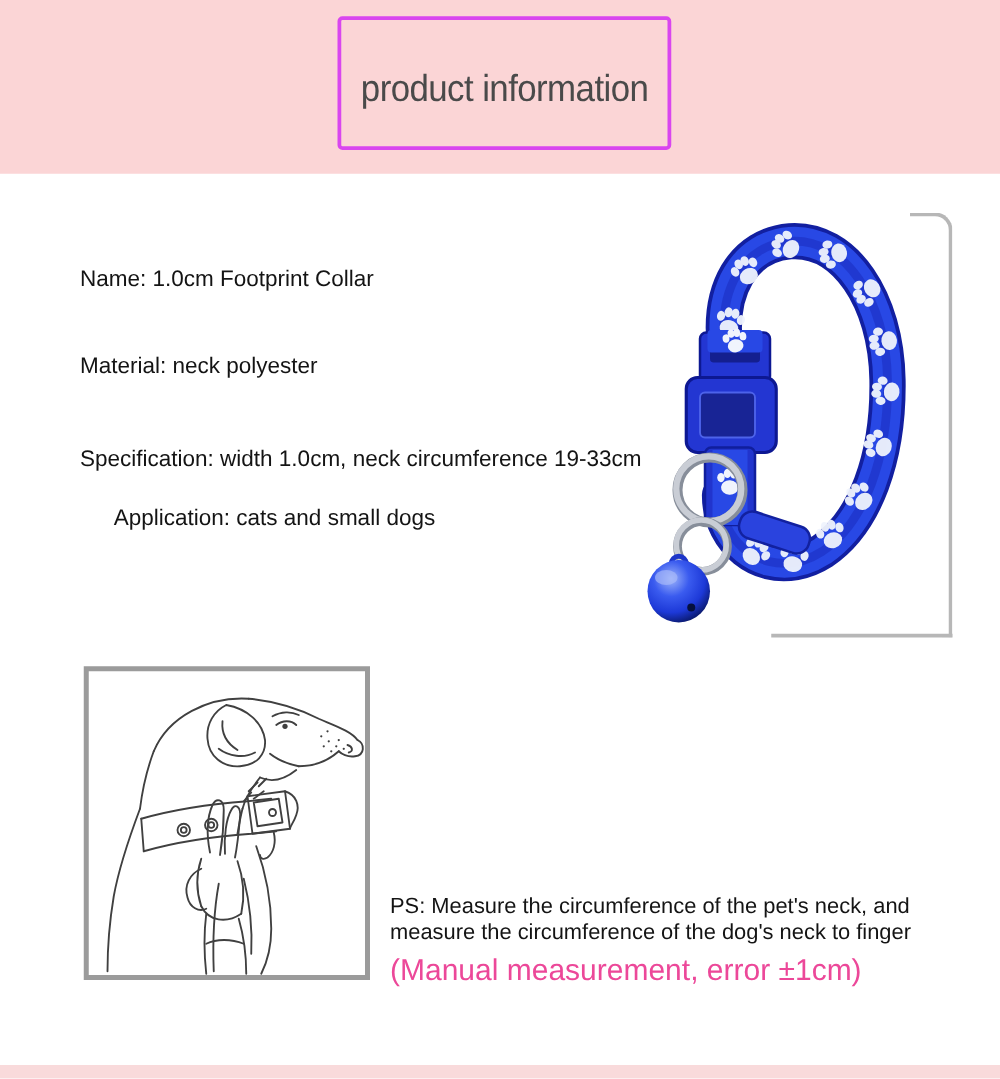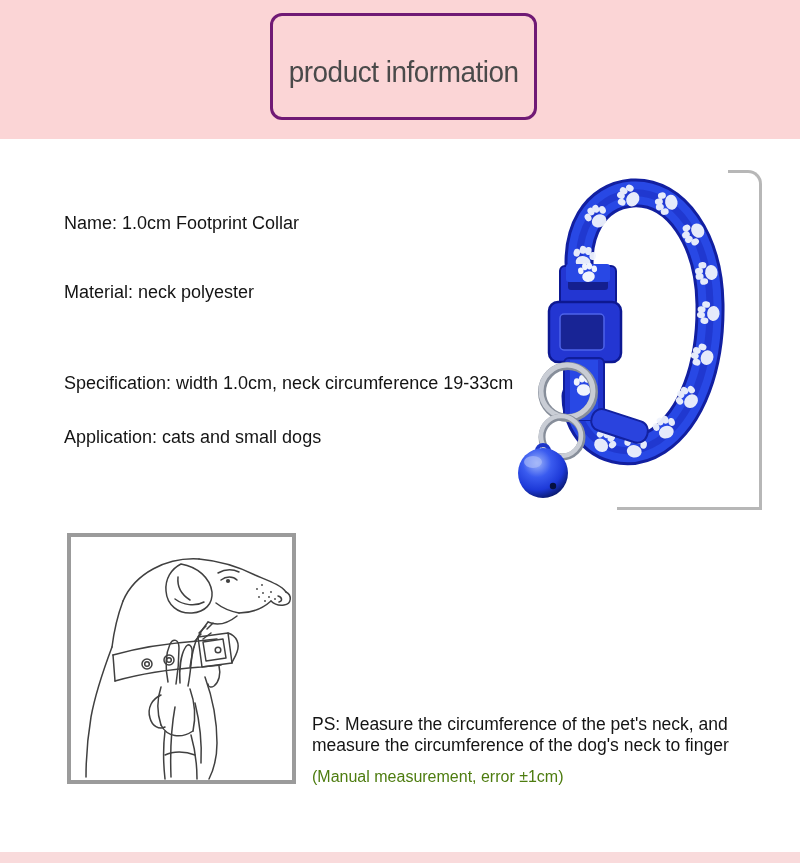--- a/index.html
+++ b/index.html
@@ -22,22 +22,22 @@
   .banner-bottom {
     position: absolute;
     left: 0; top: 852px;
     width: 800px; height: 11px;
     background: #f9dadb;
   }
   .title-box {
     position: absolute;
     left: 270px; top: 13px;
     width: 267px; height: 107px;
-    border: 3px solid #701a75;
-    border-radius: 12px;
+    border: 3px solid #d946ef;
+    border-radius: 4px;
     display: flex;
     align-items: center;
     justify-content: center;
     padding-top: 10px;
   }
   .title-text {
     font-size: 30px;
     font-weight: 400;
     color: #4a4a4a;
     letter-spacing: -0.5px;
@@ -47,22 +47,22 @@
   .spec-line {
     position: absolute;
     left: 64px;
     font-size: 18px;
     line-height: 22px;
     color: #141414;
     white-space: nowrap;
   }
   .spec-name { top: 212px; }
   .spec-material { top: 281px; }
-  .spec-specification { top: 372px; }
-  .spec-application { top: 426px; }
+  .spec-specification { top: 356px; }
+  .spec-application { top: 403px; margin-left: 27px; }
   .frame-tr {
     position: absolute;
     left: 728px; top: 170px;
     width: 34px; height: 340px;
     border-top: 3px solid #b7b7b7;
     border-right: 3px solid #b7b7b7;
     border-top-right-radius: 14px;
   }
   .frame-bottom {
     position: absolute;
@@ -91,23 +91,23 @@
   }
   .ps-line {
     font-size: 17.5px;
     line-height: 21px;
     color: #141414;
     white-space: nowrap;
   }
   .manual-note {
     position: absolute;
     left: 312px; top: 766px;
-    font-size: 16px;
+    font-size: 24px;
     line-height: 22px;
-    color: #4d7c0f;
+    color: #ec4899;
     white-space: nowrap;
   }
 </style>
 </head>
 <body>
 
 <div class="canvas">
 
   <div class="banner"></div>
   <div class="title-box">

